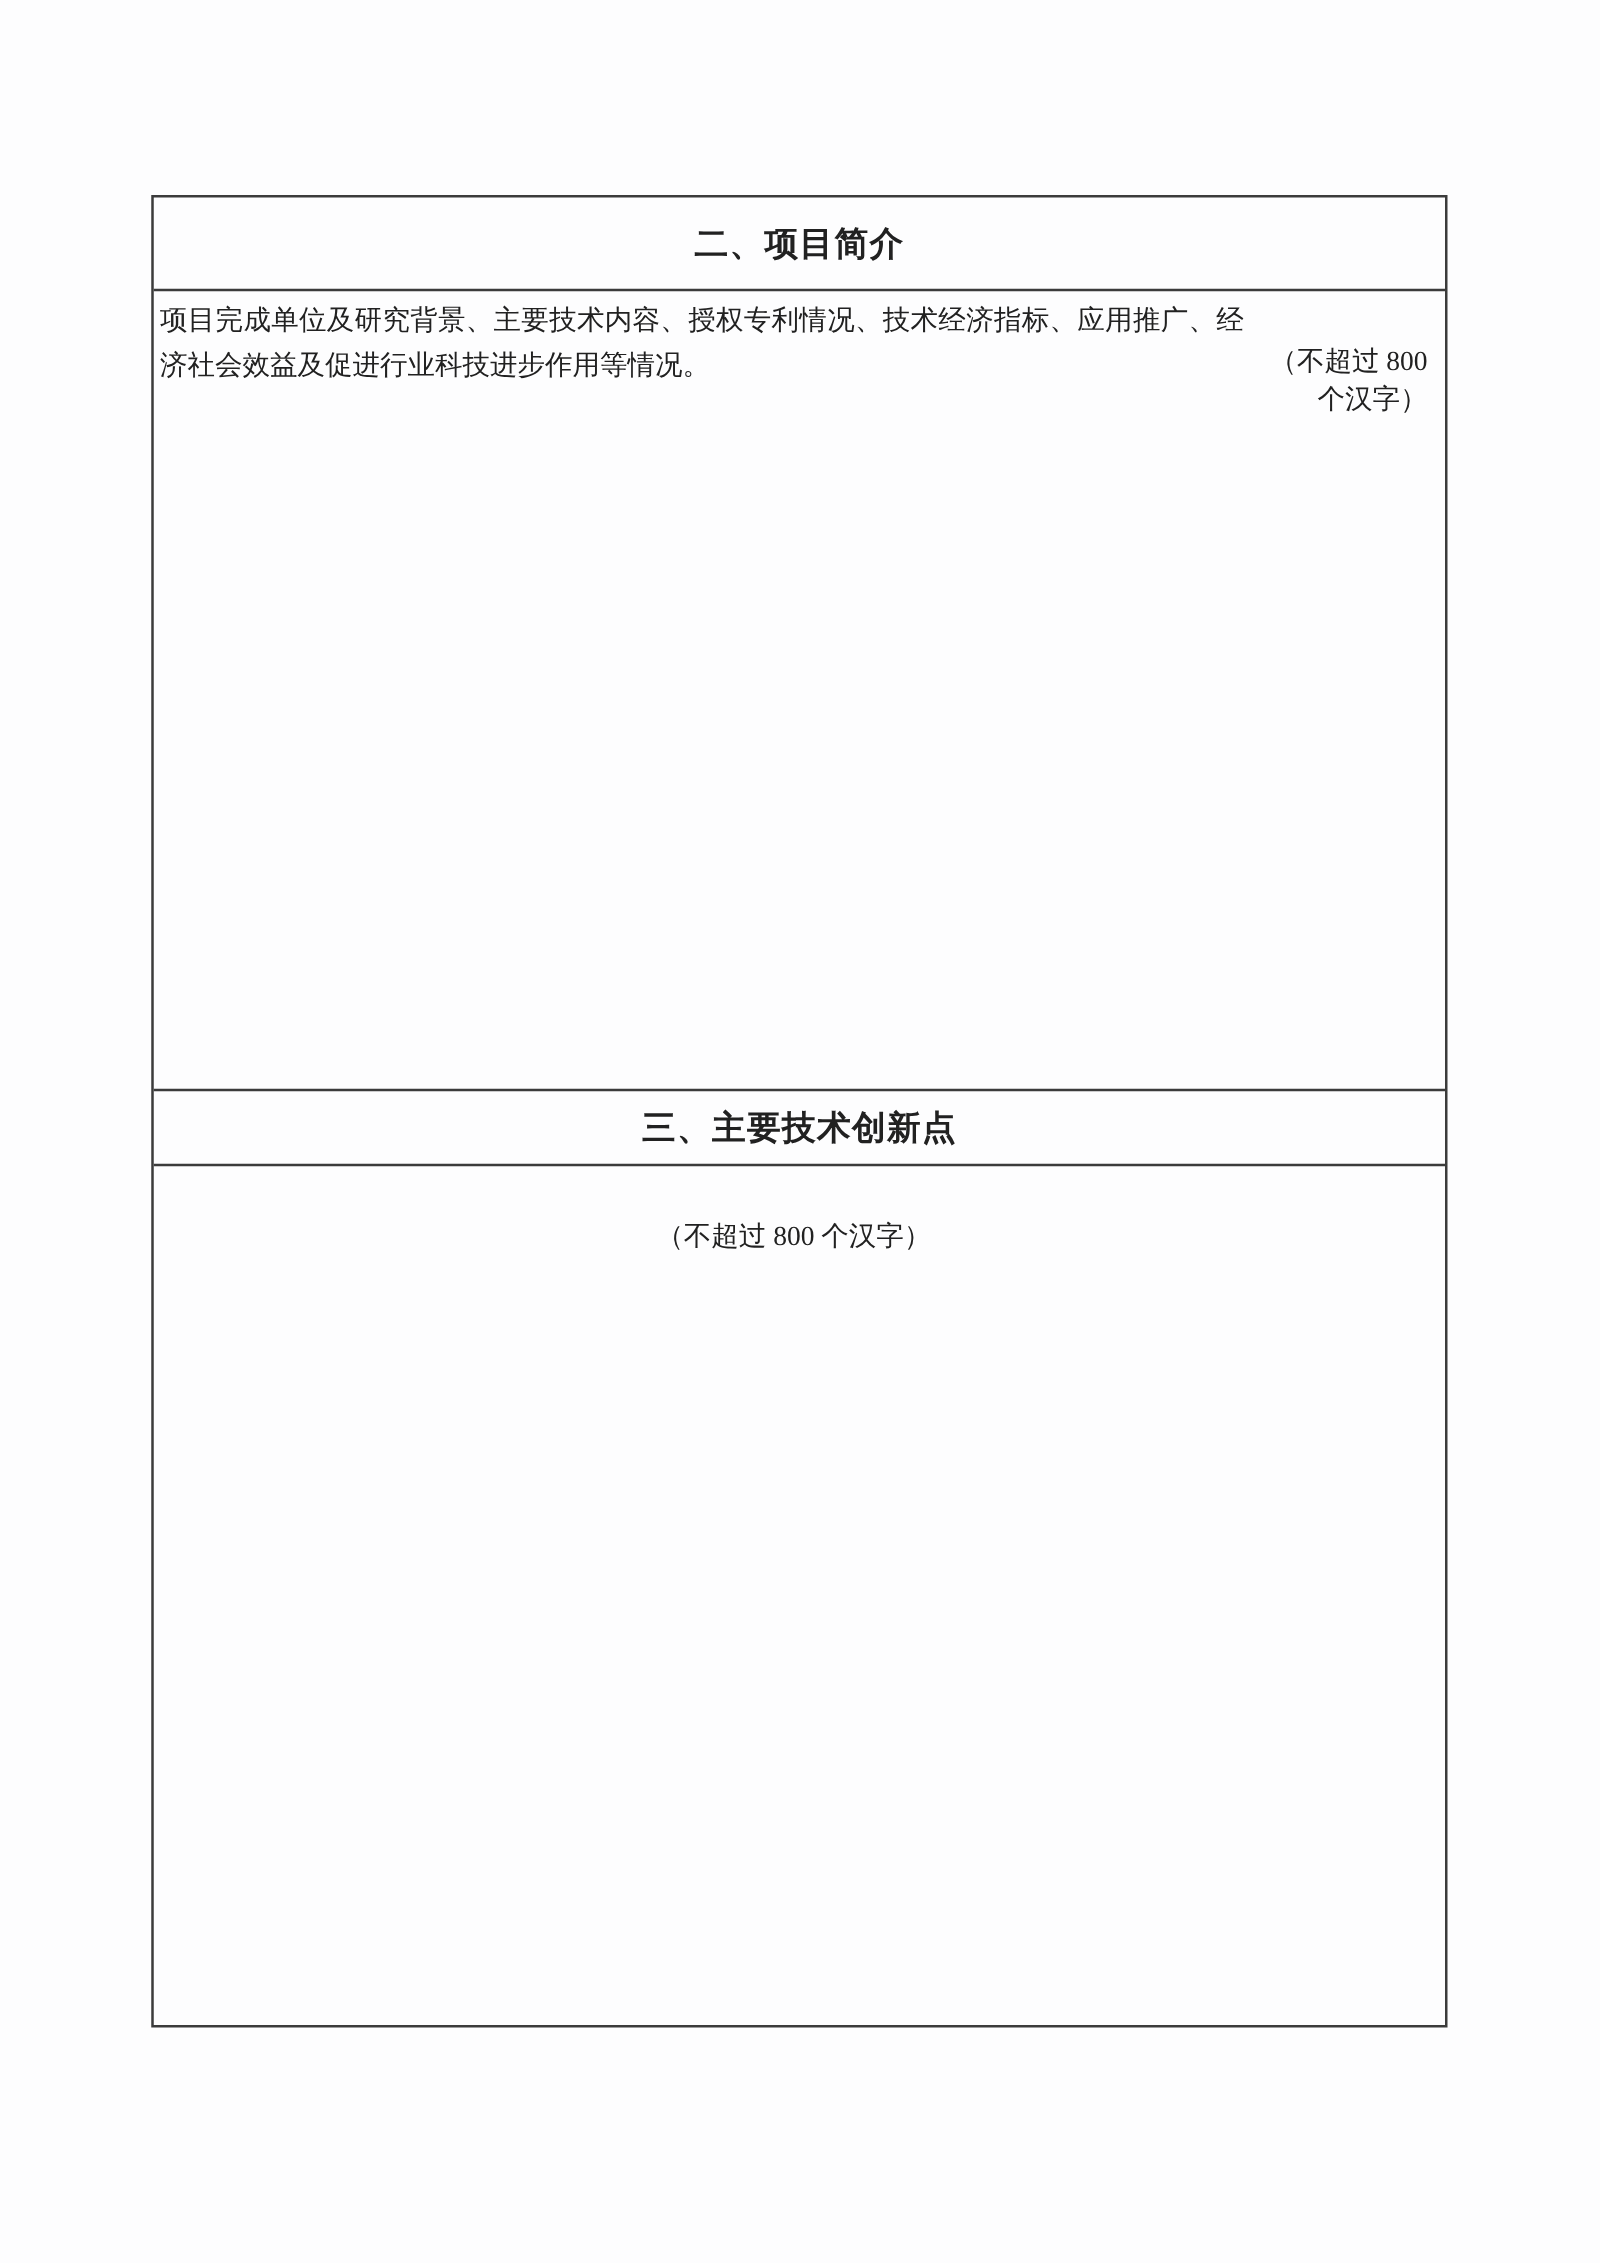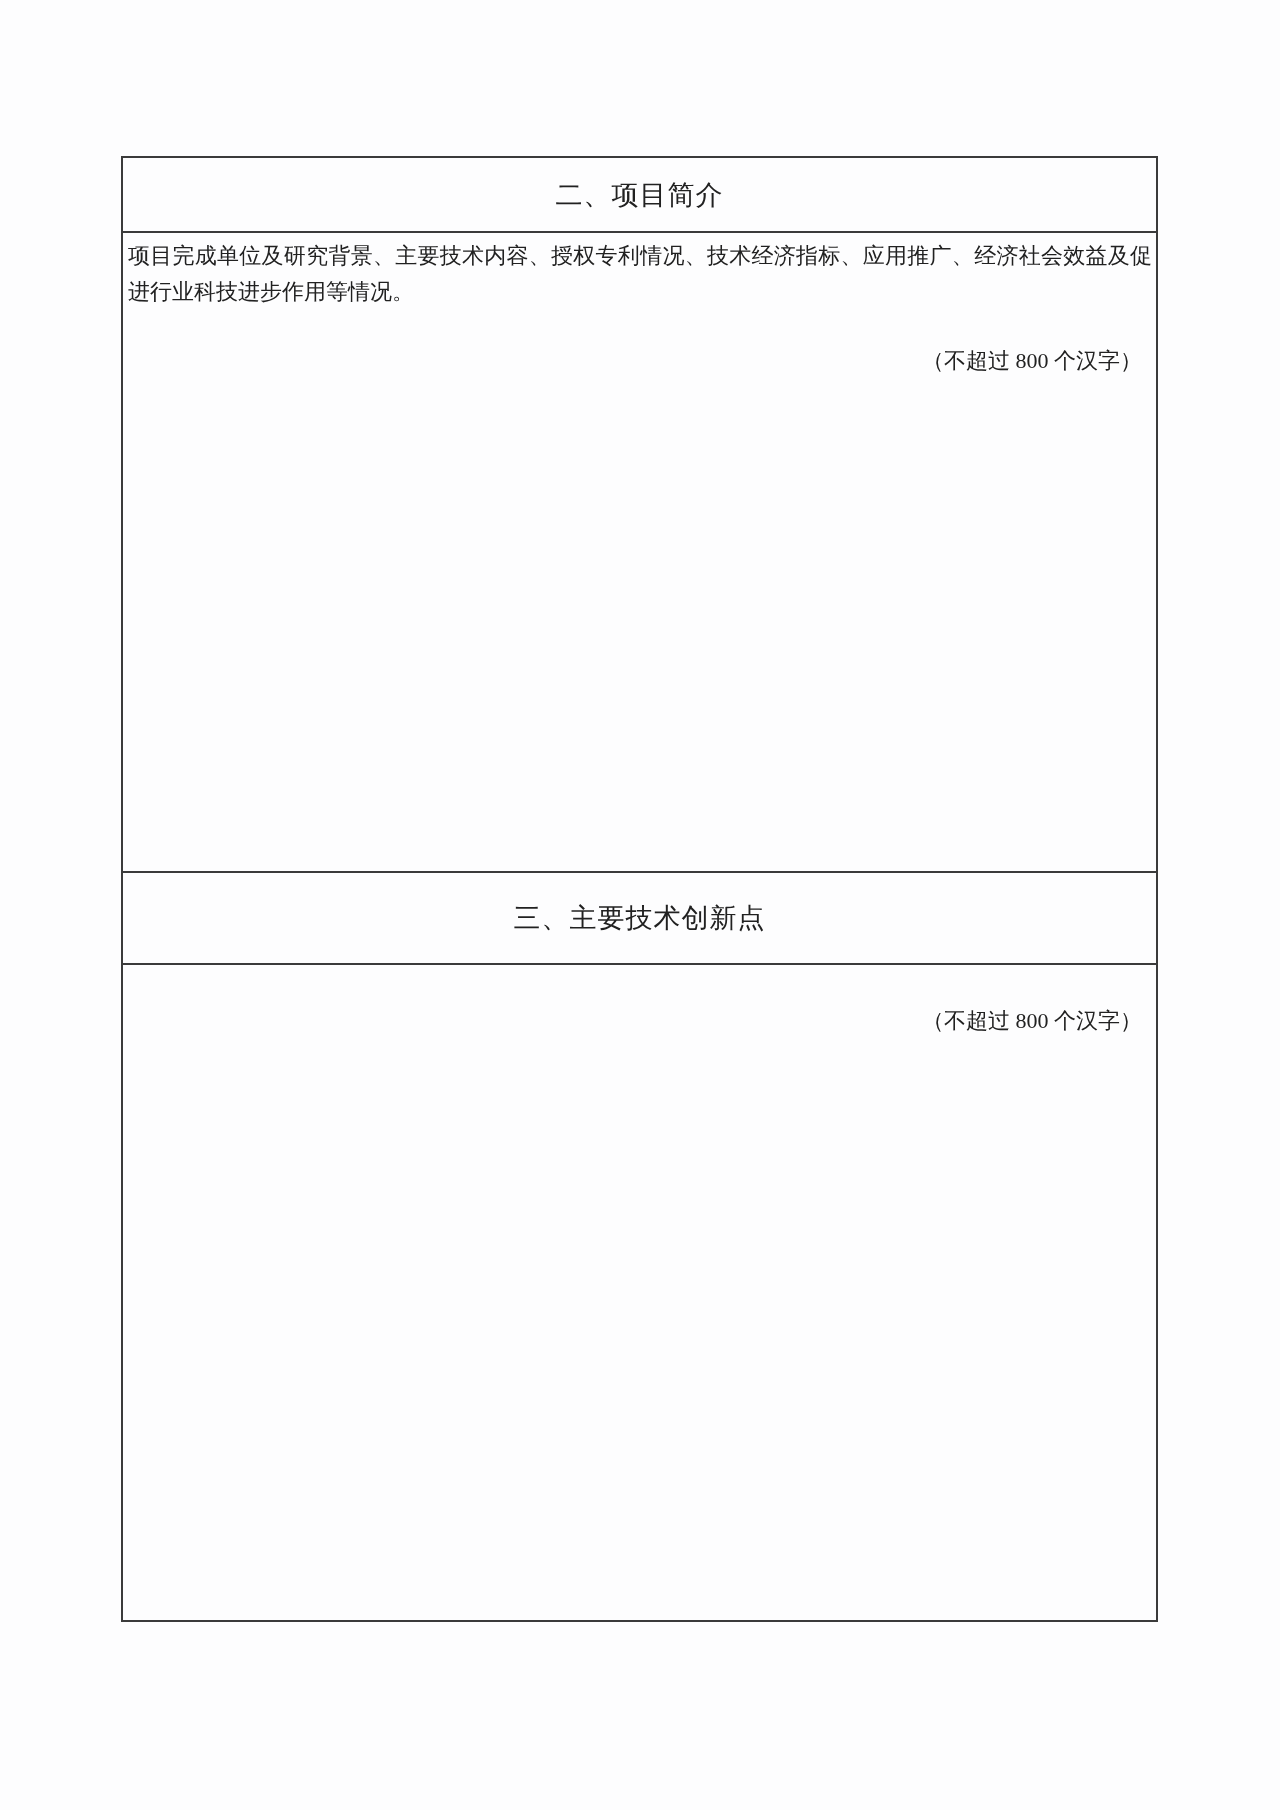--- a/index.html
+++ b/index.html
@@ -33,31 +33,31 @@
     background: var(--page-bg);
   }
   .section-header {
     display: flex;
     align-items: center;
     justify-content: center;
     border-bottom: 2px solid var(--border-color);
     flex: 0 0 auto;
   }
   .section-header.h1 { height: 75px; }
-  .section-header.h2 { height: 92px; }
+  .section-header.h2 { height: 60px; }
   .section-title {
     font-size: 27px;
-    font-weight: normal;
+    font-weight: bold;
     letter-spacing: 1px;
     text-align: right;
   }
   .section-content {
     display: flex;
-    flex-direction: column;
-    justify-content: flex-start;
+    flex-direction: row;
+    justify-content: center;
     flex: 0 0 auto;
     padding: 5px 4px 0 5px;
   }
   .section-content.c1 {
     height: 640px;
     border-bottom: 2px solid var(--border-color);
   }
   .section-content.c2 { flex: 1 1 auto; }
   .cell-description {
     font-size: 22px;

